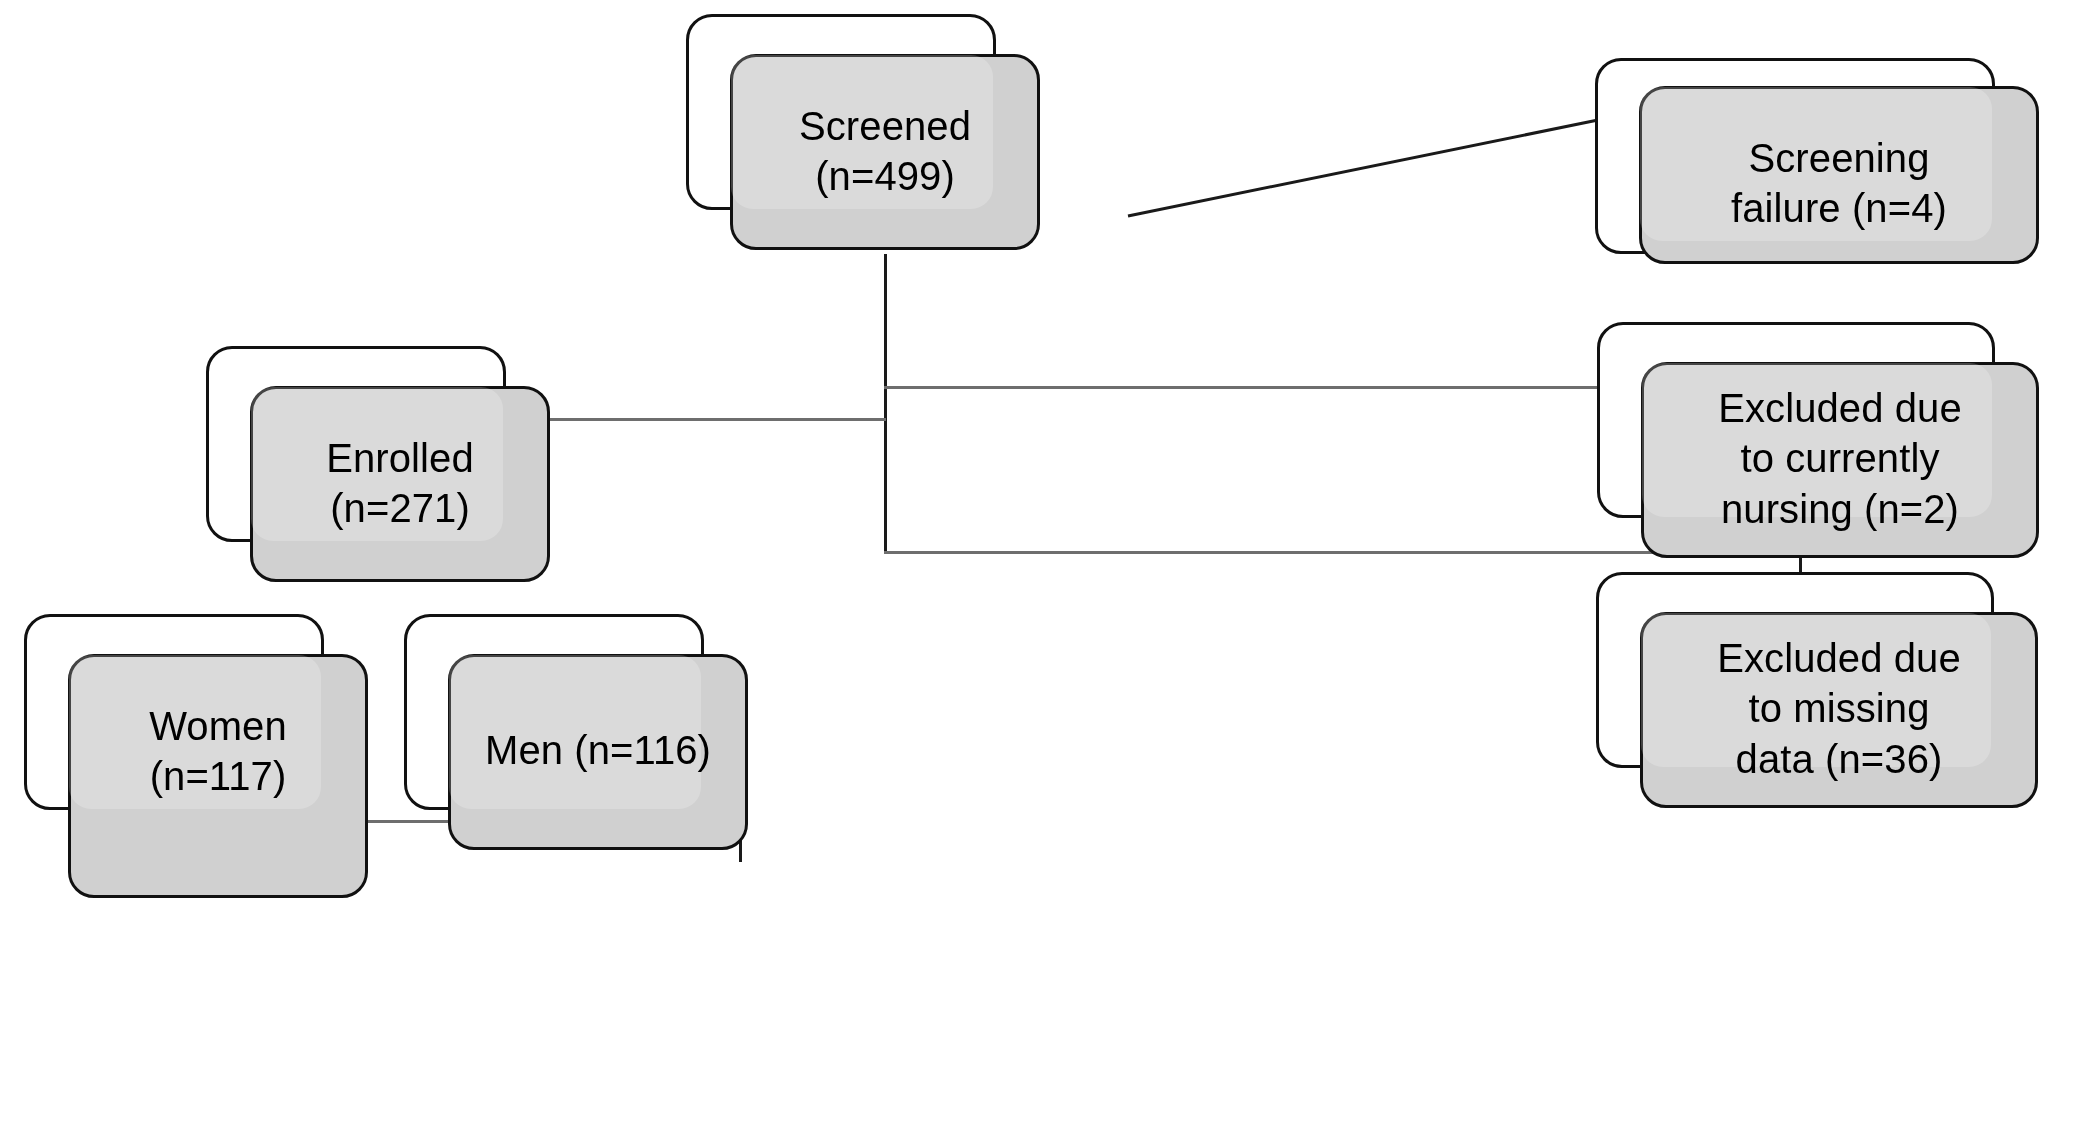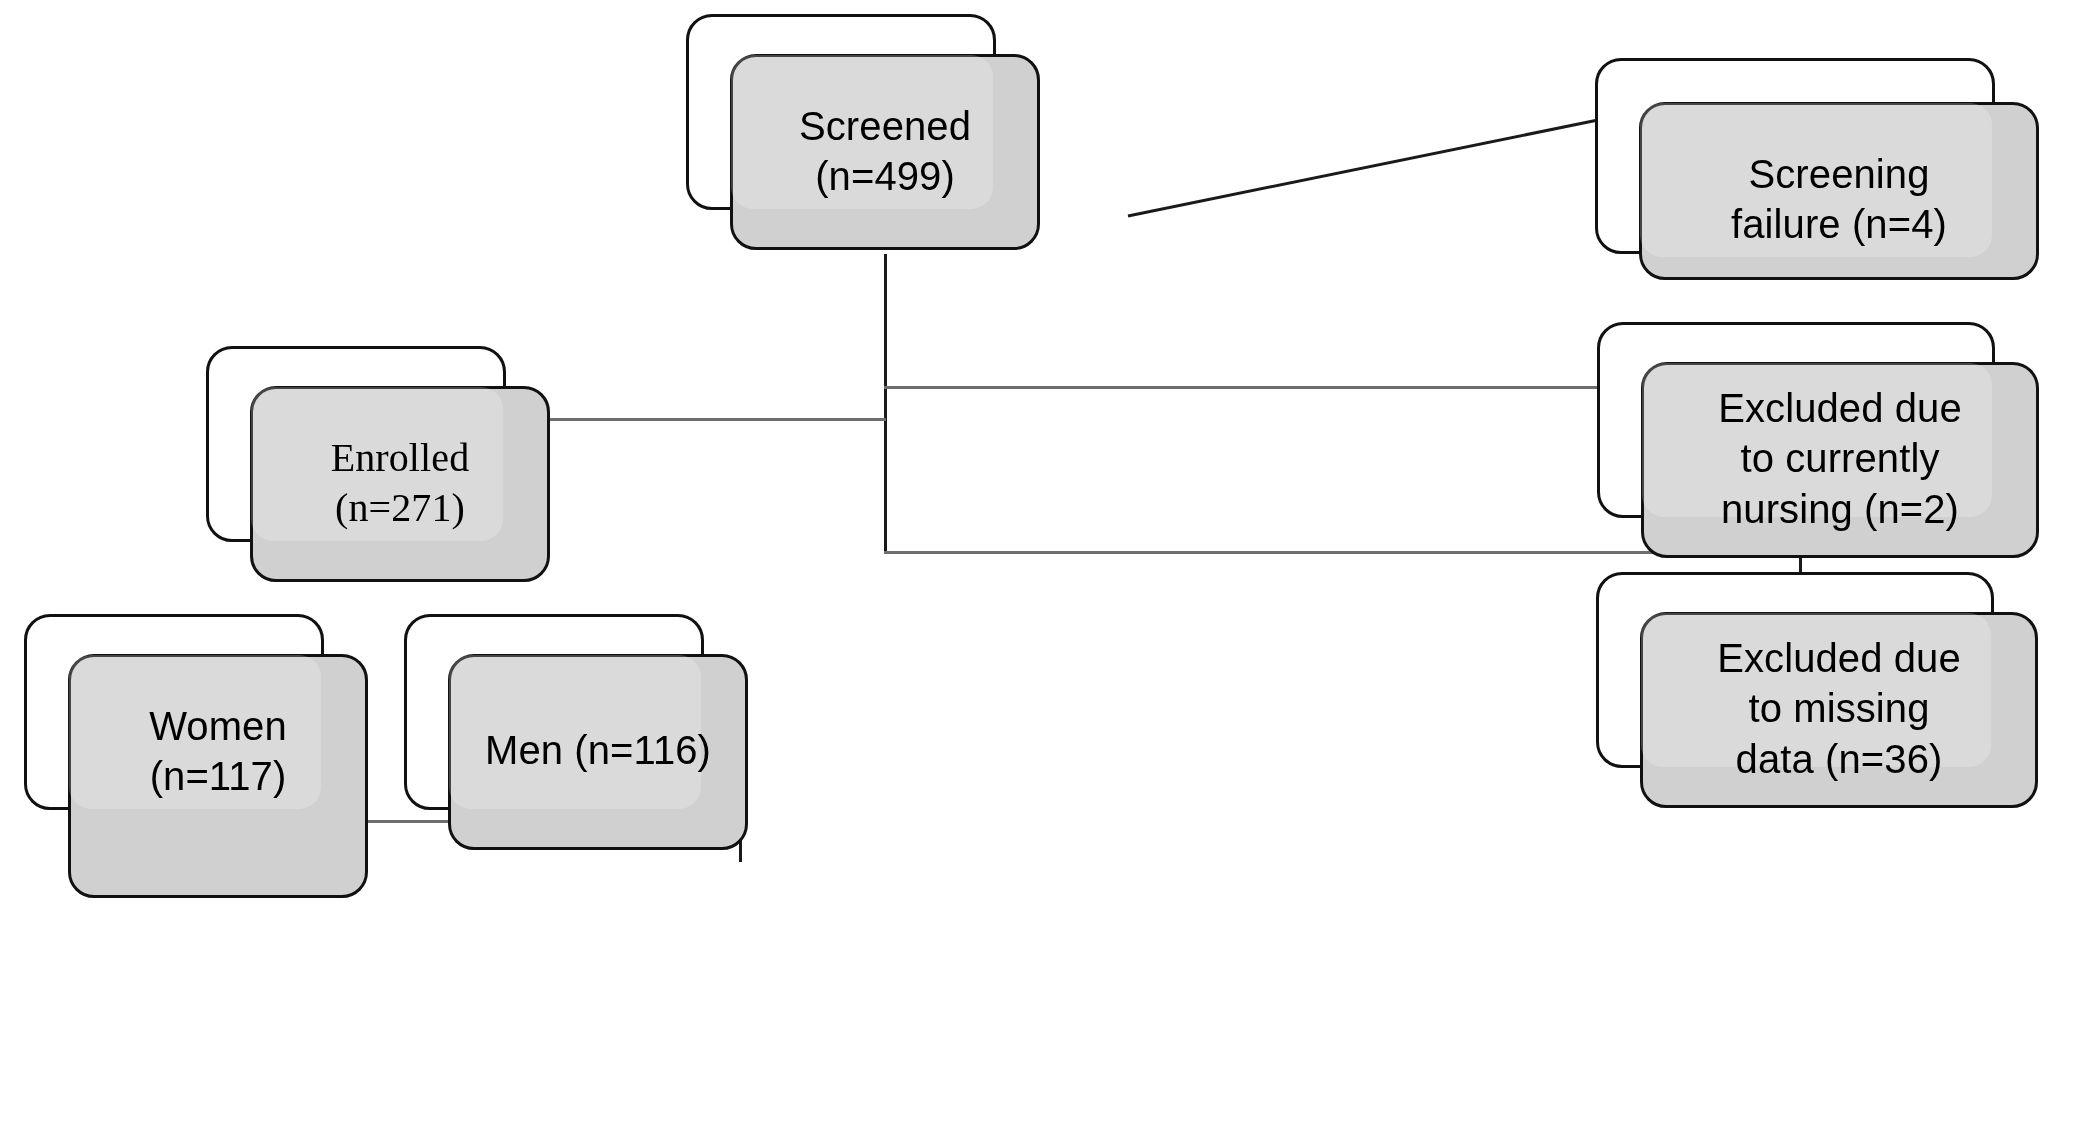--- a/index.html
+++ b/index.html
@@ -105,32 +105,32 @@
     <div class="card-back" style="width:310px; height:196px;"></div>
     <div class="card-front" style="left:44px; top:40px; width:310px; height:196px;">
       <div class="card-ghost" style="left:-2px; top:-2px; width:262px; height:154px;"></div>
       <div class="card-label" style="top:44px; font-size:40px;">Screened
 (n=499)</div>
     </div>
   </div>
 
   <div class="node" style="left:1595px; top:58px; width:486px; height:230px;">
     <div class="card-back" style="width:400px; height:196px;"></div>
-    <div class="card-front" style="left:44px; top:44px; width:400px; height:178px;">
+    <div class="card-front" style="left:44px; top:28px; width:400px; height:178px;">
       <div class="card-ghost" style="left:-2px; top:-2px; width:352px; height:154px;"></div>
       <div class="card-label" style="top:44px; font-size:40px;">Screening
 failure (n=4)</div>
     </div>
   </div>
 
   <div class="node" style="left:206px; top:346px; width:486px; height:230px;">
     <div class="card-back" style="width:300px; height:196px;"></div>
     <div class="card-front" style="left:44px; top:40px; width:300px; height:196px;">
       <div class="card-ghost" style="left:-2px; top:-2px; width:252px; height:154px;"></div>
-      <div class="card-label" style="top:44px; font-size:40px;font-family:Liberation Serif, serif;">Enrolled
+      <div class="card-label" style="top:44px; font-size:40px;">Enrolled
 (n=271)</div>
     </div>
   </div>
 
   <div class="node" style="left:1597px; top:322px; width:486px; height:278px;">
     <div class="card-back" style="width:398px; height:196px;"></div>
     <div class="card-front" style="left:44px; top:40px; width:398px; height:196px;">
       <div class="card-ghost" style="left:-2px; top:-2px; width:350px; height:154px;"></div>
       <div class="card-label" style="top:18px; font-size:40px;">Excluded due
 to currently

